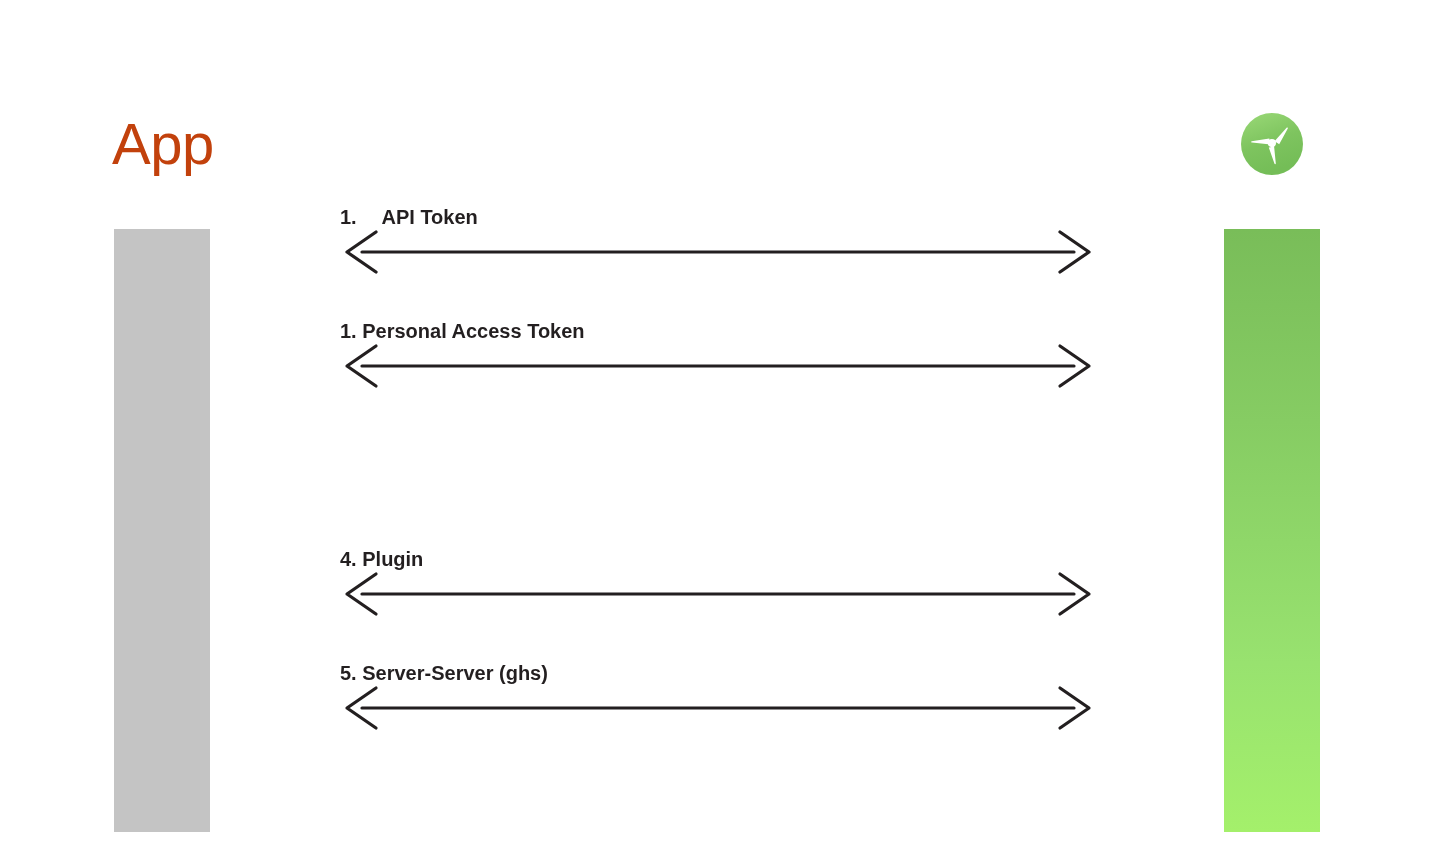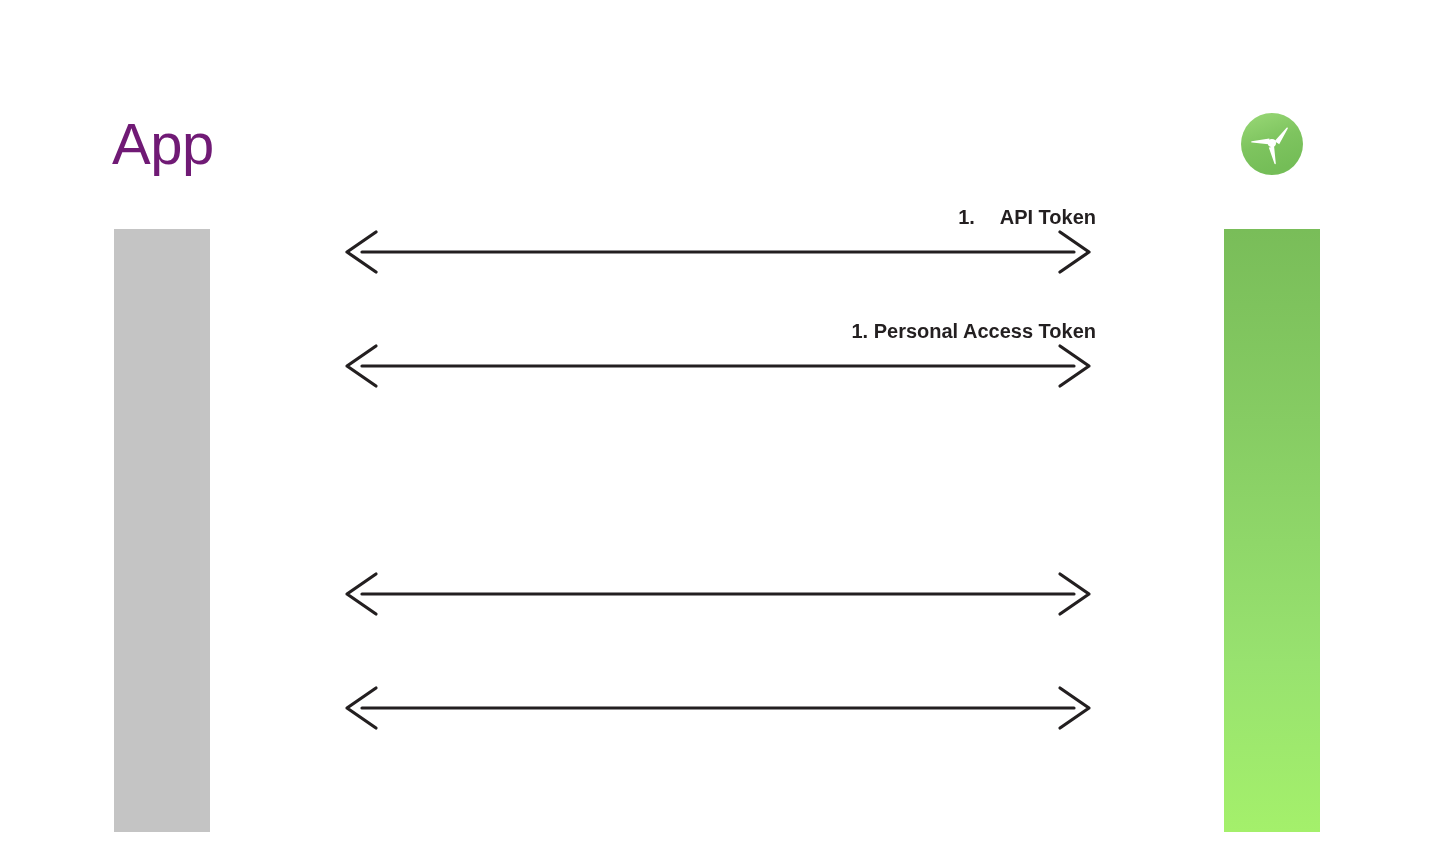--- a/index.html
+++ b/index.html
@@ -22,21 +22,21 @@
   }
 
   
   .page-title {
     position: absolute;
     left: 112px;
     top: 110px;
     font-size: 58px;
     font-weight: 300;
     line-height: 68px;
-    color: #701a75;
+    color: #c2410c;
     letter-spacing: -0.5px;
     white-space: nowrap;
   }
 
   
   .lifeline {
     position: absolute;
     top: 229px;
     width: 96px;
     height: 603px;
@@ -65,21 +65,21 @@
     position: absolute;
     left: 340px;
     width: 756px;
     height: 74px;
   }
   .message-label {
     position: absolute;
     left: 0;
     top: 0;
     width: 756px;
-    text-align: right;
+    text-align: left;
     font-size: 20px;
     font-weight: bold;
     color: #231f20;
     line-height: 26px;
     white-space: pre;
   }
   .arrow-wrap {
     position: absolute;
     left: 0;
     top: 22px;
@@ -147,32 +147,34 @@
           <path d="M22 26 L734 26"></path>
           <polyline points="36,6 7,26 36,46"></polyline>
           <polyline points="720,6 749,26 720,46"></polyline>
         </g>
       </svg>
     </div>
   </div>
 
 
   <div class="message-row" style="top:546px;">
+    <div class="message-label">4. Plugin</div>
     <div class="arrow-wrap">
       <svg viewBox="0 0 756 52" xmlns="http://www.w3.org/2000/svg">
         <g fill="none" stroke="#231f20" stroke-width="3.2" stroke-linecap="round" stroke-linejoin="round">
           <path d="M22 26 L734 26"></path>
           <polyline points="36,6 7,26 36,46"></polyline>
           <polyline points="720,6 749,26 720,46"></polyline>
         </g>
       </svg>
     </div>
   </div>
 
   <div class="message-row" style="top:660px;">
+    <div class="message-label">5. Server-Server (ghs)</div>
     <div class="arrow-wrap">
       <svg viewBox="0 0 756 52" xmlns="http://www.w3.org/2000/svg">
         <g fill="none" stroke="#231f20" stroke-width="3.2" stroke-linecap="round" stroke-linejoin="round">
           <path d="M22 26 L734 26"></path>
           <polyline points="36,6 7,26 36,46"></polyline>
           <polyline points="720,6 749,26 720,46"></polyline>
         </g>
       </svg>
     </div>
   </div>

